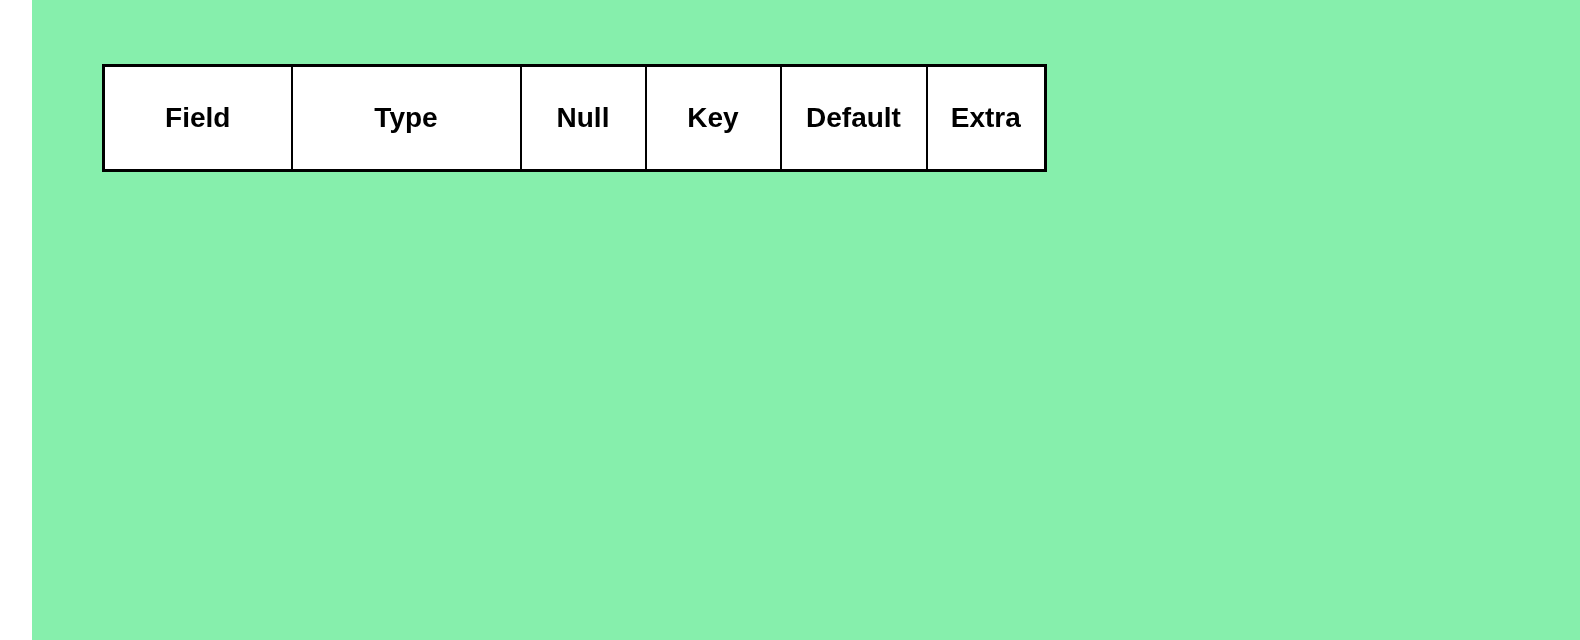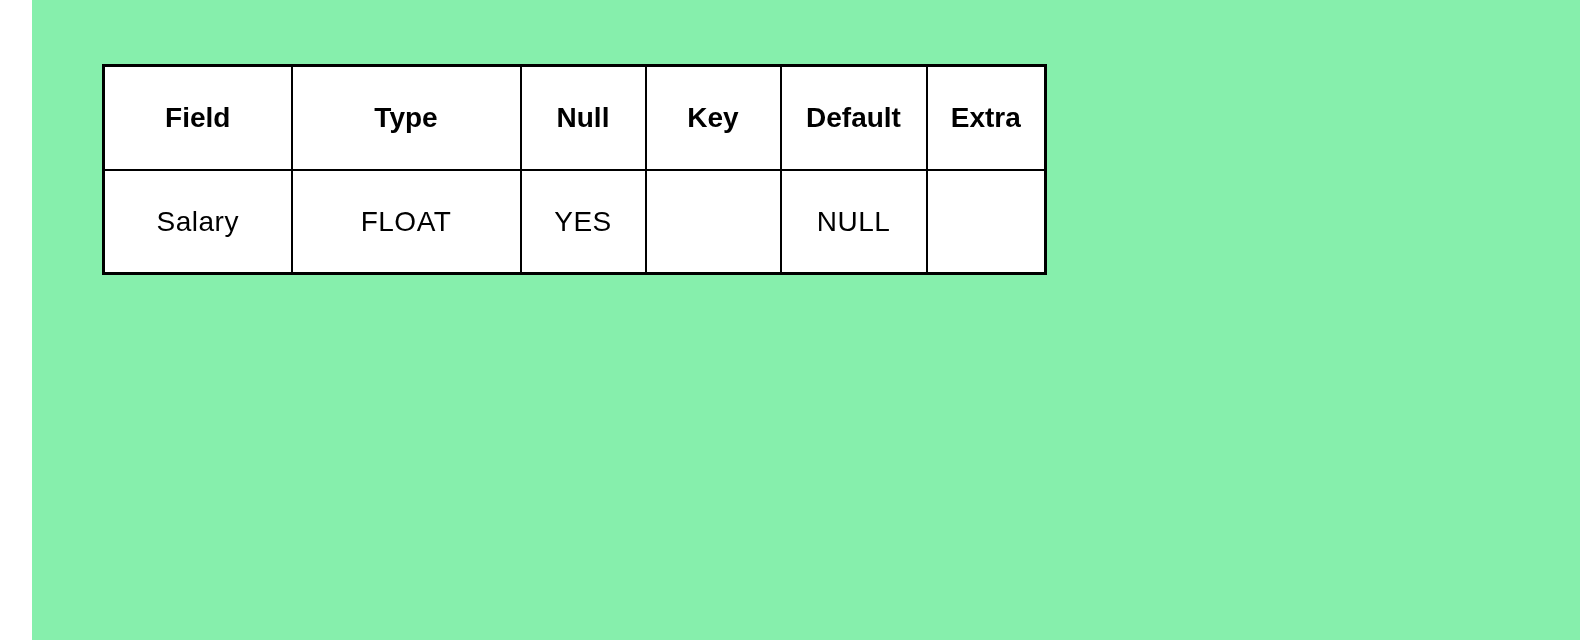--- a/index.html
+++ b/index.html
@@ -69,23 +69,15 @@
       <tr>
         <th>Field</th>
         <th>Type</th>
         <th>Null</th>
         <th>Key</th>
         <th>Default</th>
         <th>Extra</th>
       </tr>
     </thead>
     <tbody>
-      <tr>
-        <td>Salary</td>
-        <td>FLOAT</td>
-        <td>YES</td>
-        <td></td>
-        <td>NULL</td>
-        <td></td>
-      </tr>
     </tbody>
   </table>
 </div>
 
 </body></html>

